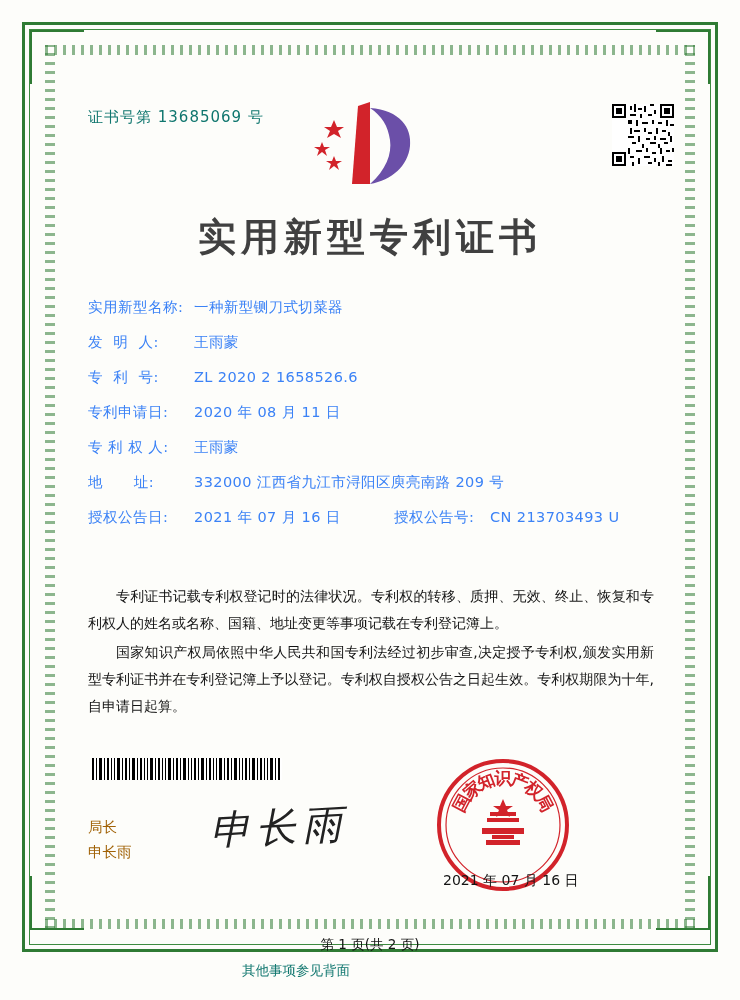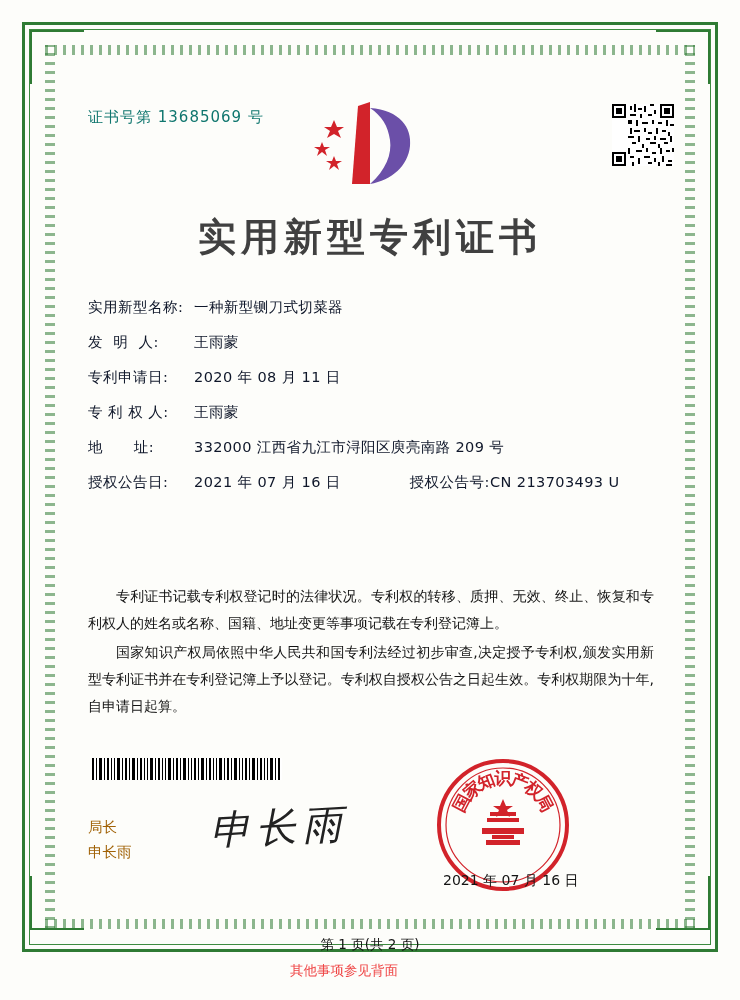--- a/index.html
+++ b/index.html
@@ -121,39 +121,38 @@
     left: 88px;
     top: 298px;
     width: 570px;
   }
   .field-row {
     display: flex;
     align-items: baseline;
     height: 35px;
     font-size: 14.5px;
     font-family: "DejaVu Sans", "Liberation Sans", sans-serif;
-    color: #0f172a;
+    color: #3b82f6;
   }
   .field-label {
     width: 106px;
     flex: none;
     white-space: pre;
     letter-spacing: 0.5px;
   }
   .field-value {
     flex: 1;
     letter-spacing: 0.4px;
   }
   .field-row.split .field-value { flex: none; width: 200px; }
   .field-label2 {
     width: 96px;
     flex: none;
     white-space: pre;
     letter-spacing: 0.5px;
-    text-align: right;
   }
   .field-value2 { flex: 1; letter-spacing: 0.4px; }
 
   
   .body-text {
     position: absolute;
     left: 88px;
     top: 583px;
     width: 566px;
     font-size: 14px;
@@ -228,22 +227,21 @@
     margin-top: 24px;
   }
   .footer-note {
     position: absolute;
     left: 0;
     top: 962px;
     width: 592px;
     text-align: center;
     font-size: 13.5px;
     font-family: "DejaVu Sans", "Liberation Sans", sans-serif;
-    color: #ef4444;
-    padding-left: 48px;
+    color: #0f766e;
   }
 </style>
 </head>
 <body>
 
 <div class="certificate">
 
   <div class="border-frame">
     <div class="border-orn"></div>
   </div>
@@ -345,20 +343,24 @@
   <div class="fields">
     <div class="field-row">
       <span class="field-label">实用新型名称:</span>
       <span class="field-value">一种新型铡刀式切菜器</span>
     </div>
     <div class="field-row">
       <span class="field-label">发  明  人:</span>
       <span class="field-value">王雨蒙</span>
     </div>
     <div class="field-row">
+      <span class="field-label">专  利  号:</span>
+      <span class="field-value">ZL 2020 2 1658526.6</span>
+    </div>
+    <div class="field-row">
       <span class="field-label">专利申请日:</span>
       <span class="field-value">2020 年 08 月 11 日</span>
     </div>
     <div class="field-row">
       <span class="field-label">专 利 权 人:</span>
       <span class="field-value">王雨蒙</span>
     </div>
     <div class="field-row">
       <span class="field-label">地      址:</span>
       <span class="field-value">332000 江西省九江市浔阳区庾亮南路 209 号</span>

